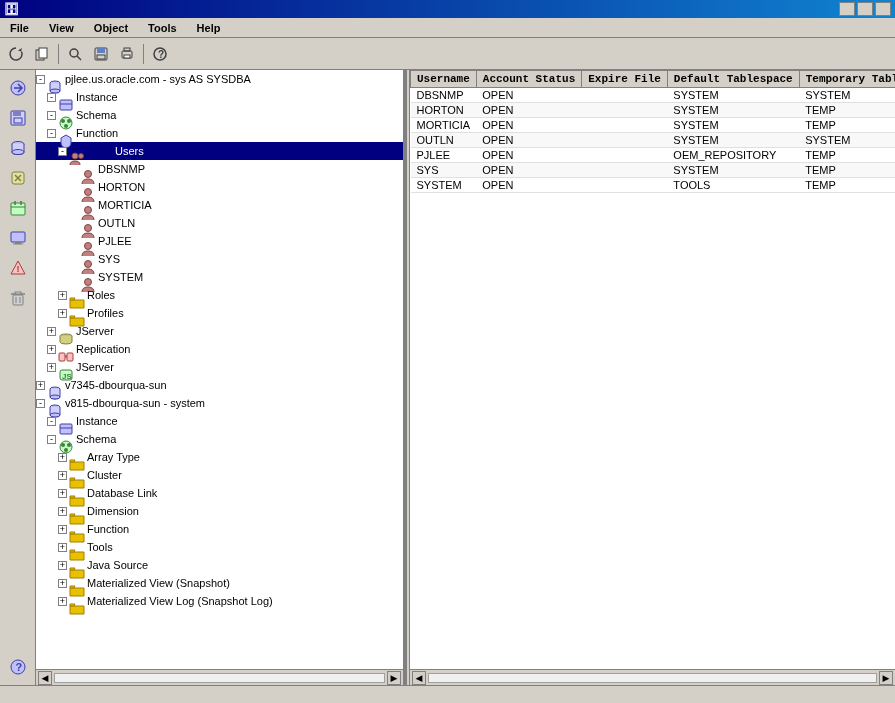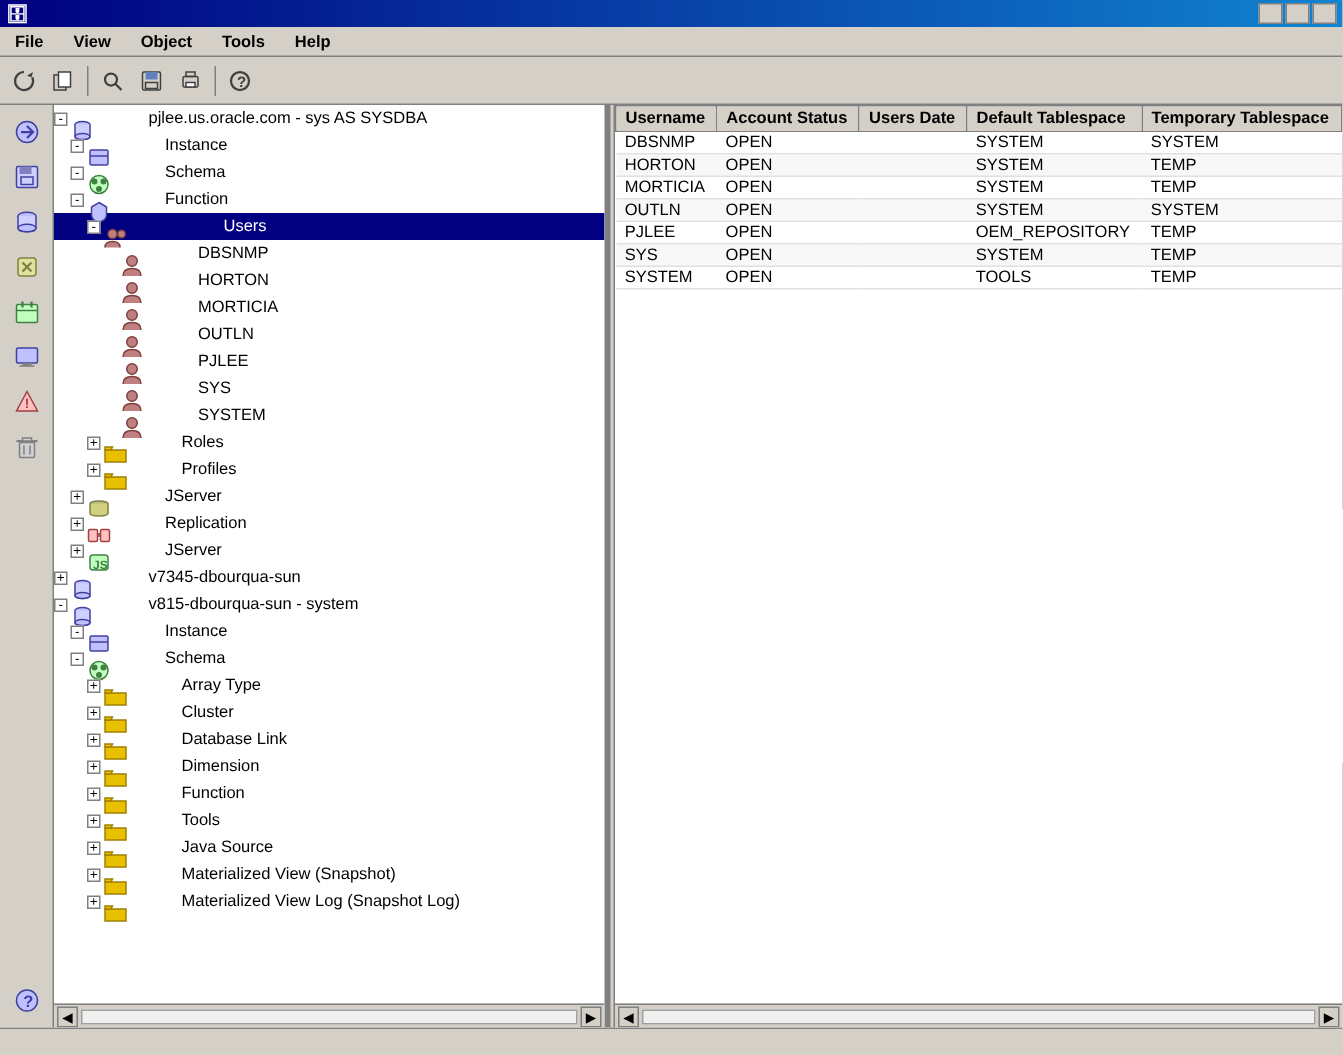--- a/index.html
+++ b/index.html
@@ -178,20 +178,21 @@
     }
     thead th {
       border: 1px solid #808080;
       padding: 2px 6px;
       text-align: left;
       font-weight: bold;
       white-space: nowrap;
       position: sticky;
       top: 0;
       background: #d4d0c8;
+      font-family: Liberation Mono, monospace;
     }
     tbody tr td {
       border-bottom: 1px solid #e0e0e0;
       padding: 1px 6px;
       white-space: nowrap;
     }
 
     
     .scroll-bottom {
       height: 16px;
@@ -230,21 +231,21 @@
       align-items: center;
       justify-content: center;
       font-size: 9px;
       margin-right: 2px;
       flex-shrink: 0;
       cursor: pointer;
       color: black;
     }
     .tree-spacer { width: 11px; display: inline-block; flex-shrink: 0; }
     .tree-icon { margin-right: 2px; font-size: 12px; flex-shrink: 0; margin-top: 18px; }
-    .node-label { font-size: 11px; margin-left: 34px; }
+    .node-label { font-size: 11px; }
 
     
     ::-webkit-scrollbar { width: 16px; height: 16px; }
     ::-webkit-scrollbar-track { background: #d4d0c8; }
     ::-webkit-scrollbar-thumb { background: #a0a0a0; border: 1px solid #808080; }
     ::-webkit-scrollbar-button { background: #d4d0c8; height: 16px; width: 16px; border: 1px solid #808080; }
 
     .splitter {
       width: 4px;
       background: #d4d0c8;
@@ -707,21 +708,21 @@
 
     <div class="splitter"></div>
 
     <div class="right-panel">
       <div class="table-container">
         <table>
           <thead>
             <tr id="table-header-row">
             <th>Username</th>
                 <th>Account Status</th>
-                <th>Users Date</th>
+                <th>Expire File</th>
                 <th>Default Tablespace</th>
                 <th>Temporary Tablespace</th>
               </tr>
           </thead>
           <tbody id="table-body">
           <tr style="background: white;">
                 <td>DBSNMP</td>
                 <td>OPEN</td>
                 <td></td>
                 <td>SYSTEM</td>

